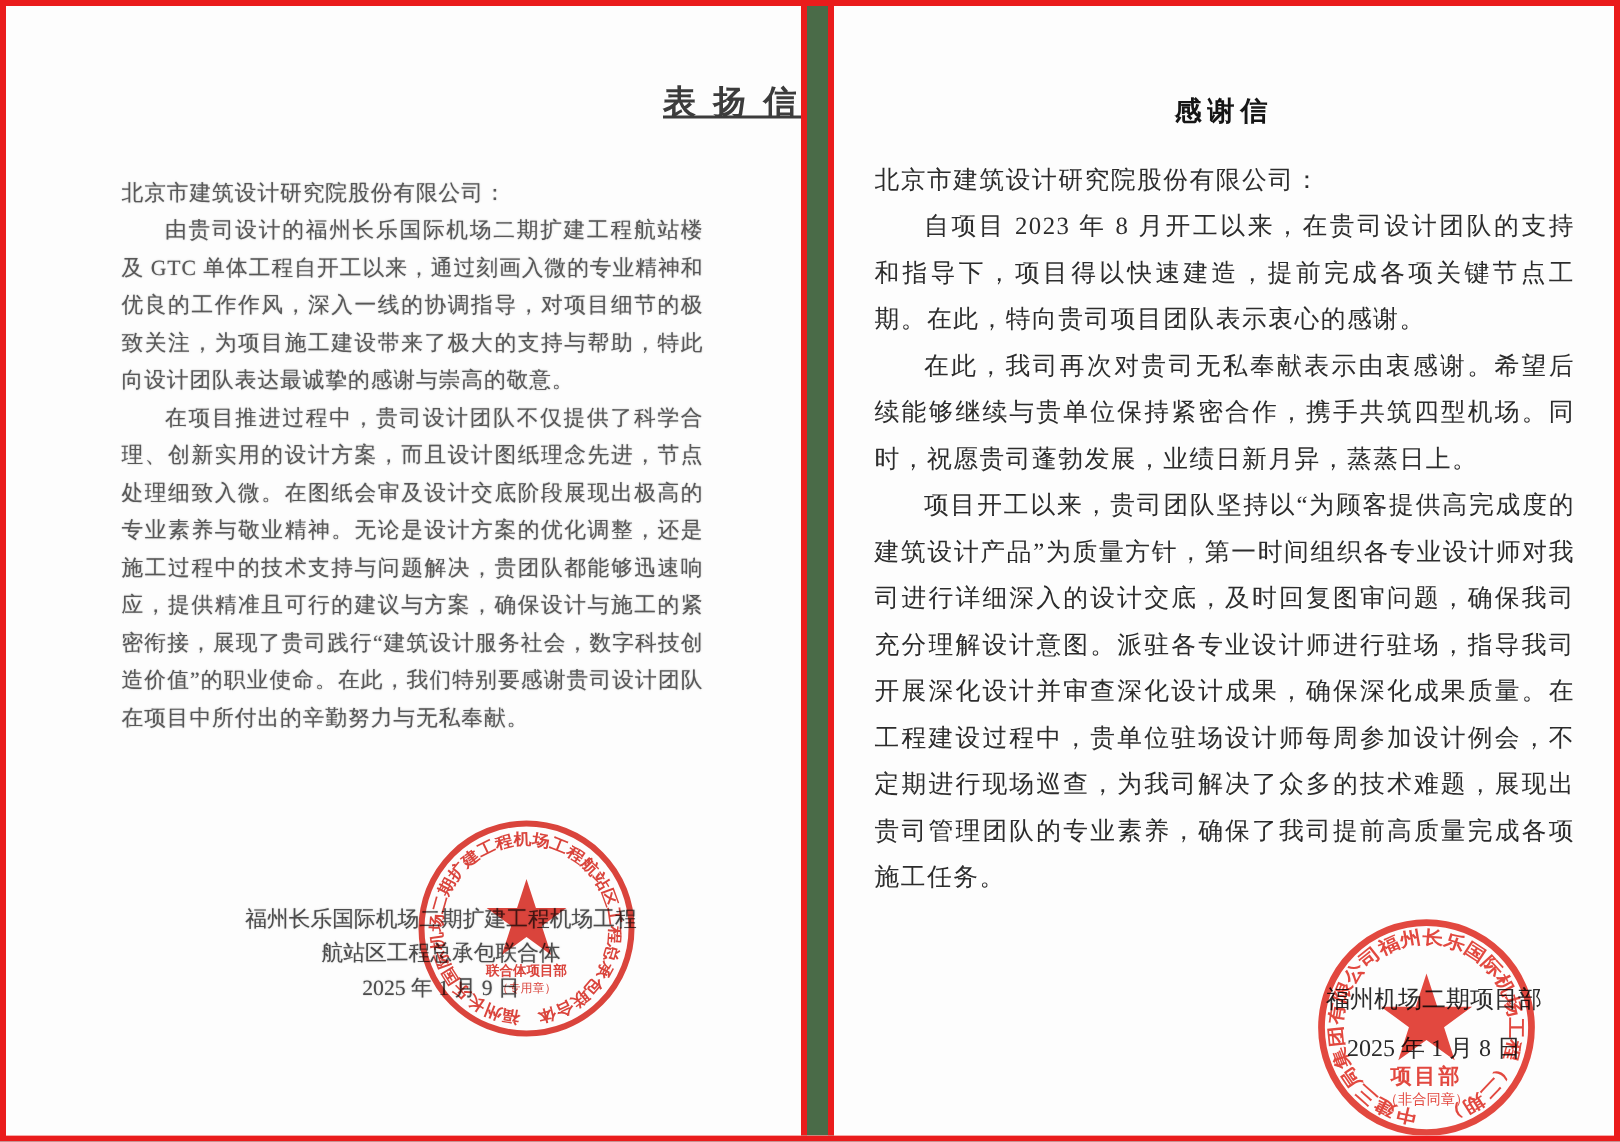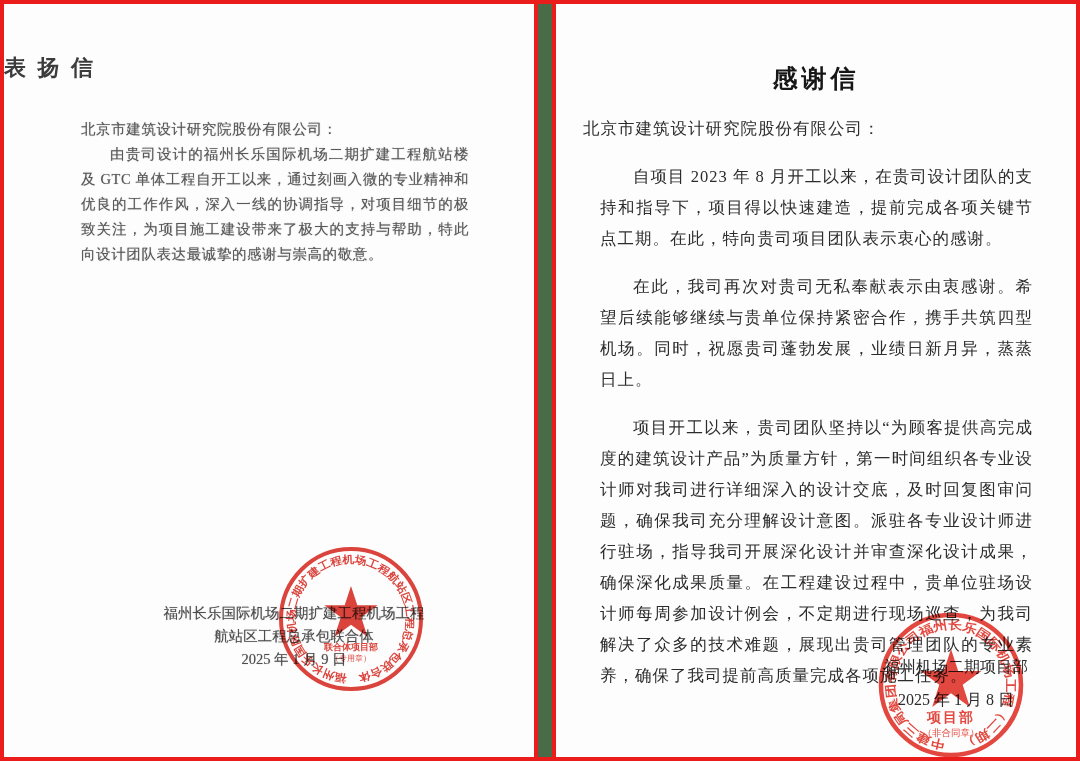--- a/index.html
+++ b/index.html
@@ -17,67 +17,68 @@
   .page-left{width:530px;}
   .page-right{width:520px;}
   .divider{
     width:22px;box-sizing:border-box;
     background:#4a6b48;
     border-left:4px solid #ea1c1c;
     border-right:4px solid #ea1c1c;
   }
   
   .page-left .letter-title{
-    margin-top:49px;text-align:left;
-    font-size:22px;font-weight:bold;color:#3c3c3c;letter-spacing:3px;
+    margin-top:49px;text-align:right;
+    font-size:22px;font-weight:bold;color:#3c3c3c;letter-spacing:3px;text-decoration:underline;
   }
   .page-left .body{
     margin:34px 65px 0 77px;
     color:#585858;
     font-size:14.5px;line-height:25px;letter-spacing:0.6px;
     text-shadow:0 0 1px rgba(110,110,110,.65);
   }
   .page-left .salutation{margin:0 0 0 0;}
   .page-left p{margin:0;text-indent:2em;text-align:justify;}
   .page-left .signature{
     position:absolute;top:598px;left:105px;width:370px;
     text-align:center;font-size:14.5px;line-height:23px;color:#4c4c4c;
     text-shadow:0 0 1px rgba(110,110,110,.6);
   }
   
   .page-right .letter-title{
     margin-top:58px;text-align:center;
-    font-size:25px;font-weight:bold;color:#161616;letter-spacing:4px;
+    font-size:18px;font-weight:bold;color:#161616;letter-spacing:4px;
   }
   .page-right .body{
     margin:18px 26px 0 27px;
     color:#2c2c2c;
     font-size:16.5px;line-height:31px;letter-spacing:1px;
   }
   .page-right .salutation{margin:0;}
-  .page-right p{margin:17px;text-indent:2em;text-align:justify;}
+  .page-right p{margin:0;text-indent:2em;text-align:justify;}
   .page-right .signature{
     position:absolute;top:646px;left:230px;width:340px;
     text-align:center;font-size:16px;line-height:33px;color:#2c2c2c;
   }
   
   .stamp{position:absolute;width:150px;height:150px;mix-blend-mode:multiply;opacity:.92;z-index:5;pointer-events:none;}
   .stamp-left{left:272px;top:540px;}
   .stamp-right{left:320px;top:606px;}
 </style>
 </head>
 <body>
 
 <div class="scan">
 
   <div class="page page-left">
     <div class="letter-title">表 扬 信</div>
     <div class="body">
       <div class="salutation">北京市建筑设计研究院股份有限公司：</div>
       <p>由贵司设计的福州长乐国际机场二期扩建工程航站楼及 GTC 单体工程自开工以来，通过刻画入微的专业精神和优良的工作作风，深入一线的协调指导，对项目细节的极致关注，为项目施工建设带来了极大的支持与帮助，特此向设计团队表达最诚挚的感谢与崇高的敬意。</p>
+      <p>在项目推进过程中，贵司设计团队不仅提供了科学合理、创新实用的设计方案，而且设计图纸理念先进，节点处理细致入微。在图纸会审及设计交底阶段展现出极高的专业素养与敬业精神。无论是设计方案的优化调整，还是施工过程中的技术支持与问题解决，贵团队都能够迅速响应，提供精准且可行的建议与方案，确保设计与施工的紧密衔接，展现了贵司践行“建筑设计服务社会，数字科技创造价值”的职业使命。在此，我们特别要感谢贵司设计团队在项目中所付出的辛勤努力与无私奉献。</p>
     </div>
     <div class="signature">
       <div>福州长乐国际机场二期扩建工程机场工程</div>
       <div>航站区工程总承包联合体</div>
       <div>2025 年 1 月 9 日</div>
     </div>
 
     <svg class="stamp stamp-left" viewBox="0 0 150 150">
       <defs>
         <path id="ringL" d="M 75 131 A 56 56 0 1 1 75.1 130.999" fill="none"></path>

